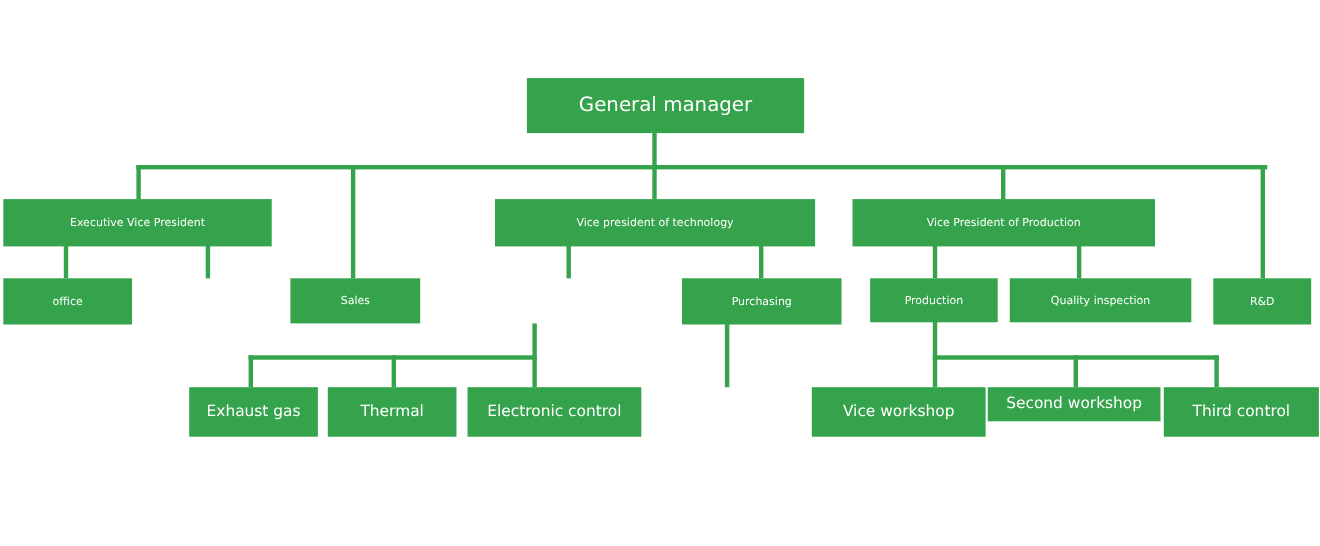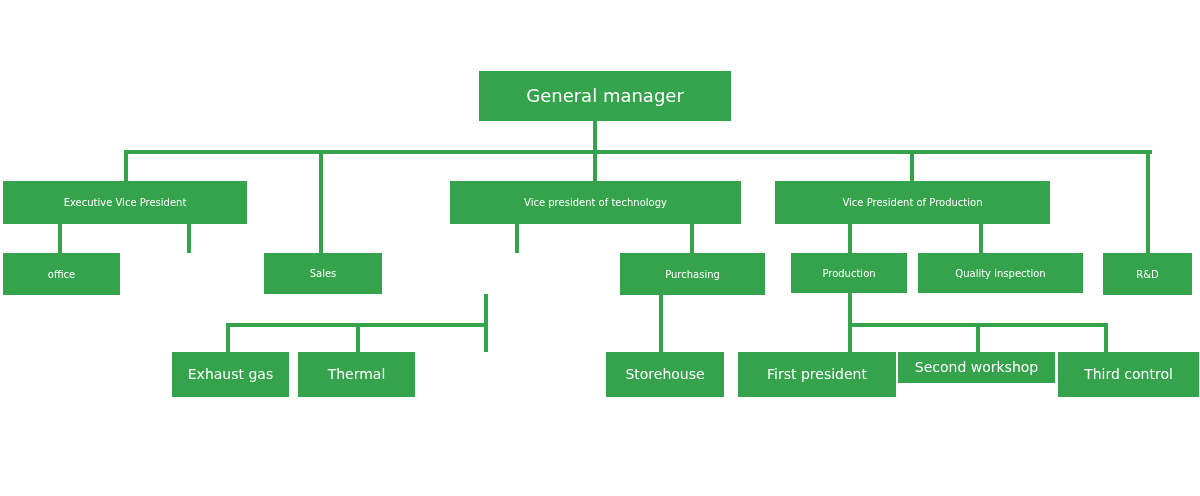--- a/index.html
+++ b/index.html
@@ -73,18 +73,18 @@
 
   <div class="node" style="left:3px;top:253px;width:117px;height:42px">office</div>
   <div class="node" style="left:264px;top:253px;width:118px;height:41px">Sales</div>
   <div class="node" style="left:620px;top:253px;width:145px;height:42px">Purchasing</div>
   <div class="node" style="left:791px;top:253px;width:116px;height:40px">Production</div>
   <div class="node" style="left:918px;top:253px;width:165px;height:40px">Quality inspection</div>
   <div class="node" style="left:1103px;top:253px;width:89px;height:42px">R&amp;D</div>
 
   <div class="node sm" style="left:172px;top:352px;width:117px;height:45px">Exhaust gas</div>
   <div class="node sm" style="left:298px;top:352px;width:117px;height:45px">Thermal</div>
-  <div class="node sm" style="left:606px;top:352px;width:118px;height:45px">Storehouse</div>
-  <div class="node sm" style="left:738px;top:352px;width:158px;height:45px">First president</div>
+  <div class="node sm" style="left:425px;top:352px;width:158px;height:45px">Electronic control</div>
+  <div class="node sm" style="left:738px;top:352px;width:158px;height:45px">Vice workshop</div>
   <div class="node sm" style="left:898px;top:352px;width:157px;height:31px">Second workshop</div>
   <div class="node sm" style="left:1058px;top:352px;width:141px;height:45px">Third control</div>
 
 </div>
 
 </body></html>

